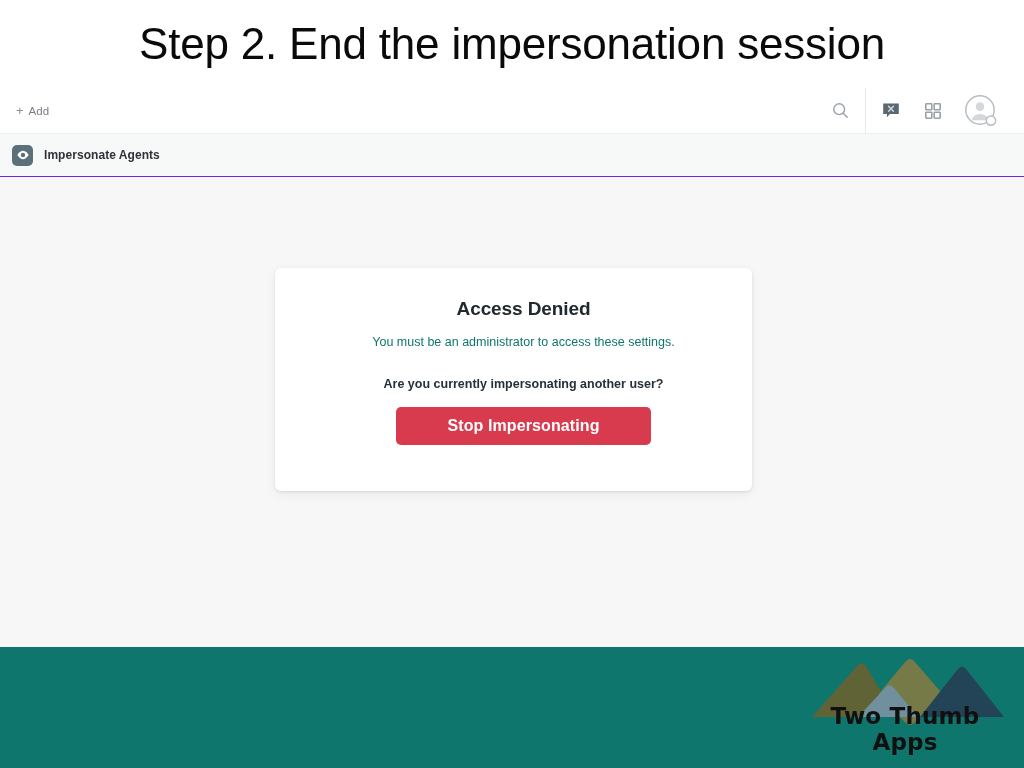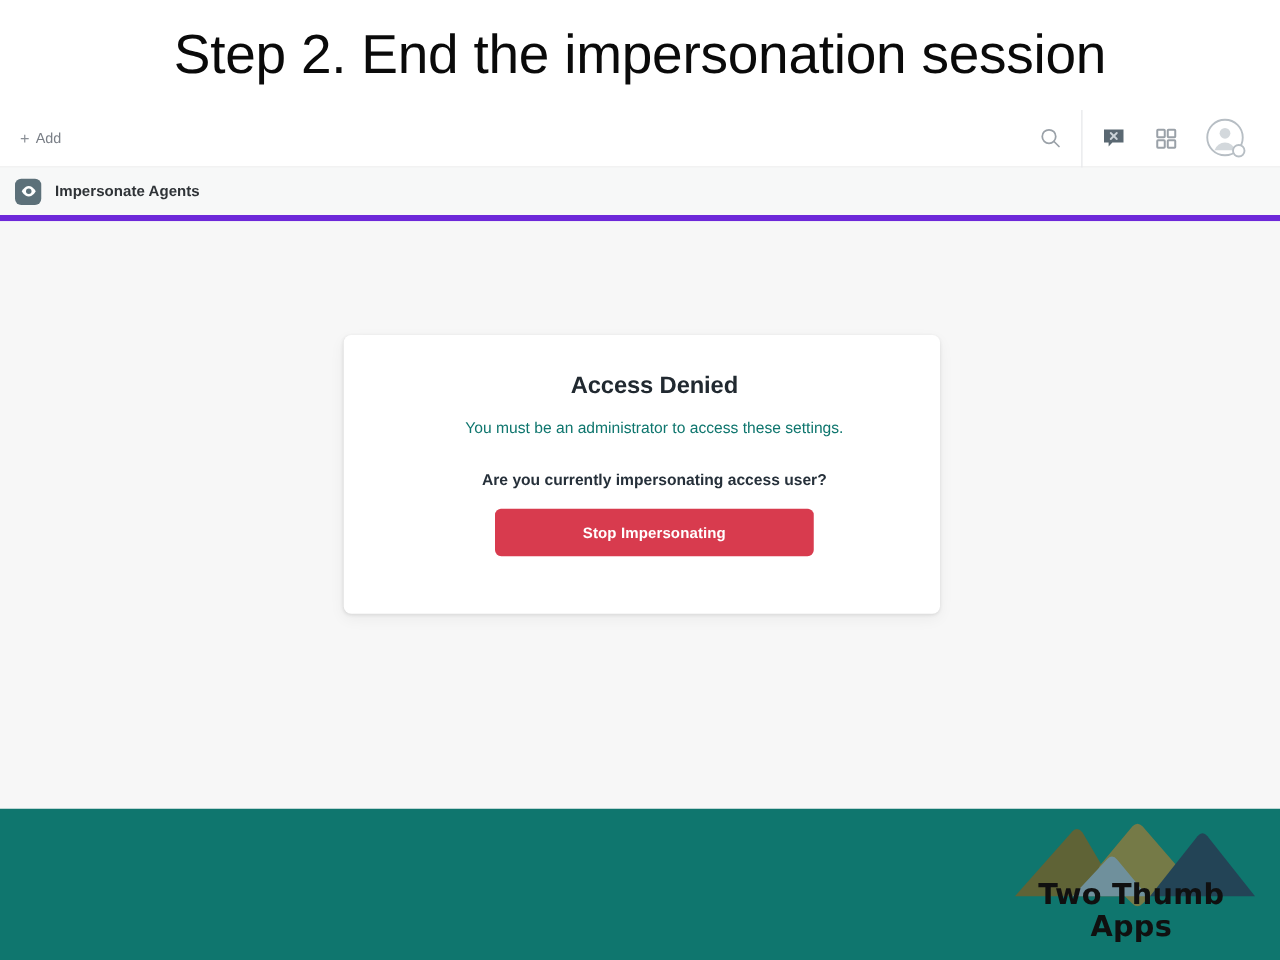--- a/index.html
+++ b/index.html
@@ -106,21 +106,21 @@
     cursor: pointer;
   }
 
   
   .app-nav {
     height: 43px;
     background: #f7f8f8;
     display: flex;
     align-items: center;
     padding-left: 12px;
-    border-bottom: 5px solid #6d28d9;
+    border-bottom: 1px solid #6d28d9;
   }
 
   .nav-app-icon {
     width: 21px;
     height: 21px;
     border-radius: 5px;
     background: #5c7079;
     display: flex;
     align-items: center;
     justify-content: center;
@@ -181,21 +181,21 @@
   }
 
   .stop-btn {
     margin-top: 16px;
     width: 255px;
     height: 38px;
     background: #d83b4e;
     border: none;
     border-radius: 5px;
     color: #ffffff;
-    font-size: 12px;
+    font-size: 16px;
     font-weight: 700;
     font-family: "Liberation Sans", sans-serif;
     cursor: pointer;
     letter-spacing: 0.1px;
   }
 
   
   .footer {
     position: absolute;
     left: 0;
@@ -294,21 +294,21 @@
       </svg>
     </div>
     <div class="nav-app-label">Impersonate Agents</div>
   </div>
 
   <div class="app-canvas">
 
     <div class="denied-card">
       <div class="denied-title">Access Denied</div>
       <div class="denied-sub">You must be an administrator to access these settings.</div>
-      <div class="denied-question">Are you currently impersonating access user?</div>
+      <div class="denied-question">Are you currently impersonating another user?</div>
       <button class="stop-btn">Stop Impersonating</button>
     </div>
 
   </div>
 </div>
 
 <div class="footer">
   <div class="logo">
     <svg width="210" height="72" viewBox="0 0 210 72">
 

